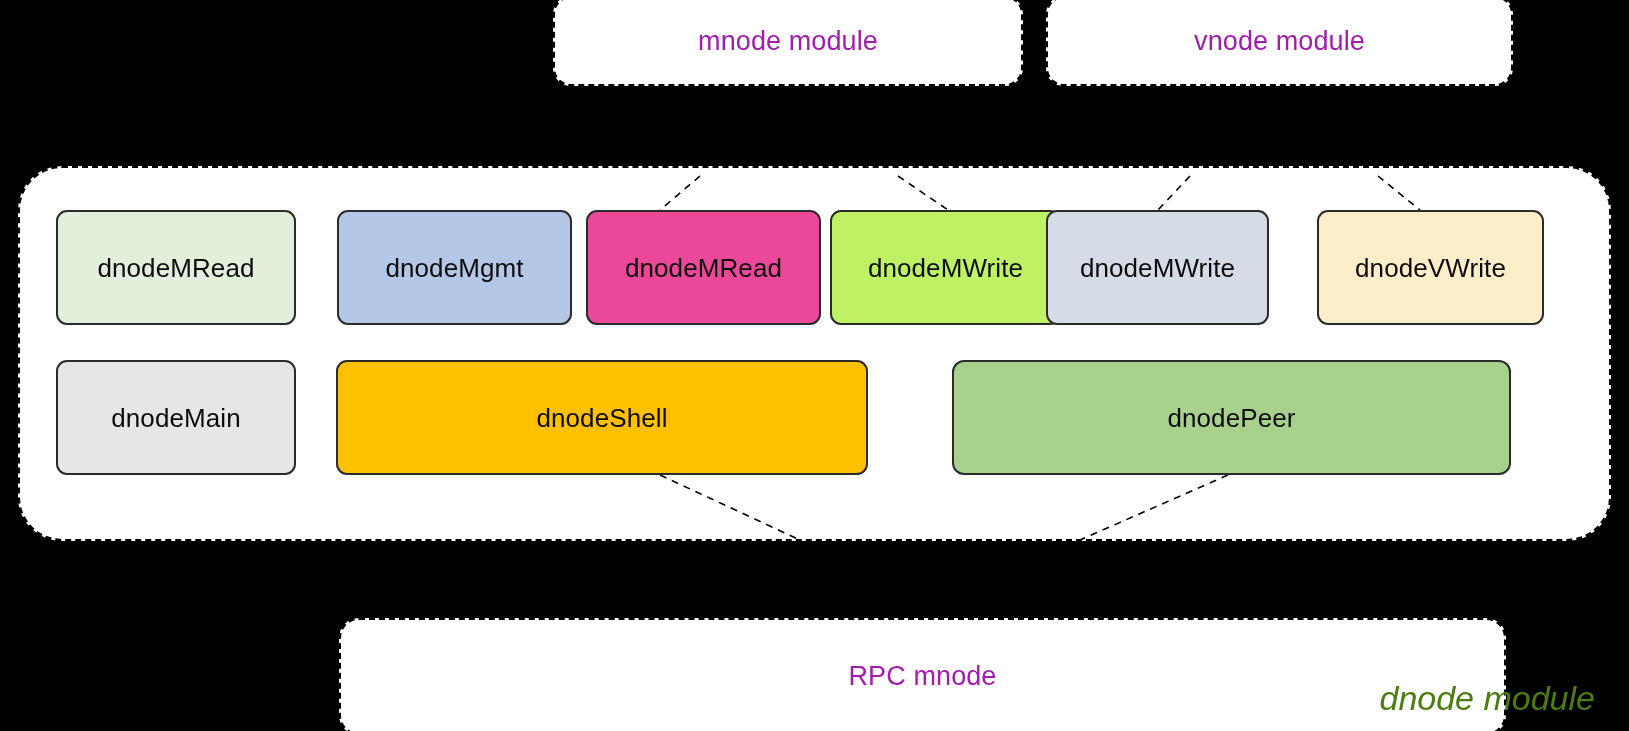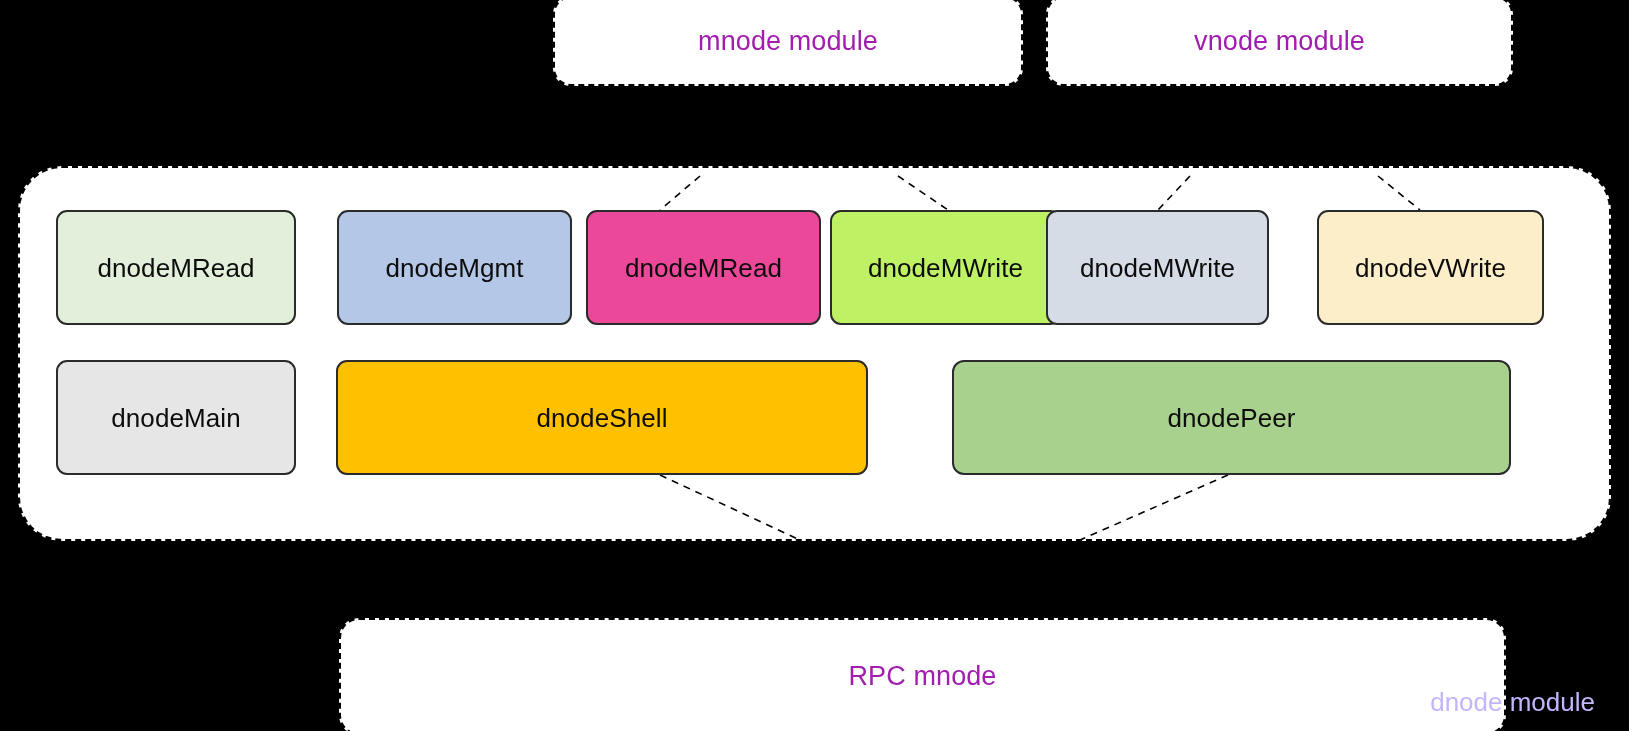--- a/index.html
+++ b/index.html
@@ -63,24 +63,25 @@
     background: #ffffff;
     border: 2px dashed #000000;
     border-radius: 44px;
     box-sizing: border-box;
     z-index: 1;
   }
   #dnode-module-label {
     position: absolute;
     right: 34px;
     bottom: 16px;
-    font-size: 26px;
-    color: #c4b5fd;
+    font-size: 34px;
+    color: #4d7c0f;
     line-height: 1;
     z-index: 6;
+    font-style: italic;
   }
 
   
   .comp {
     position: absolute;
     box-sizing: border-box;
     border: 2px solid #2b2b2b;
     border-radius: 11px;
     display: flex;
     align-items: center;

